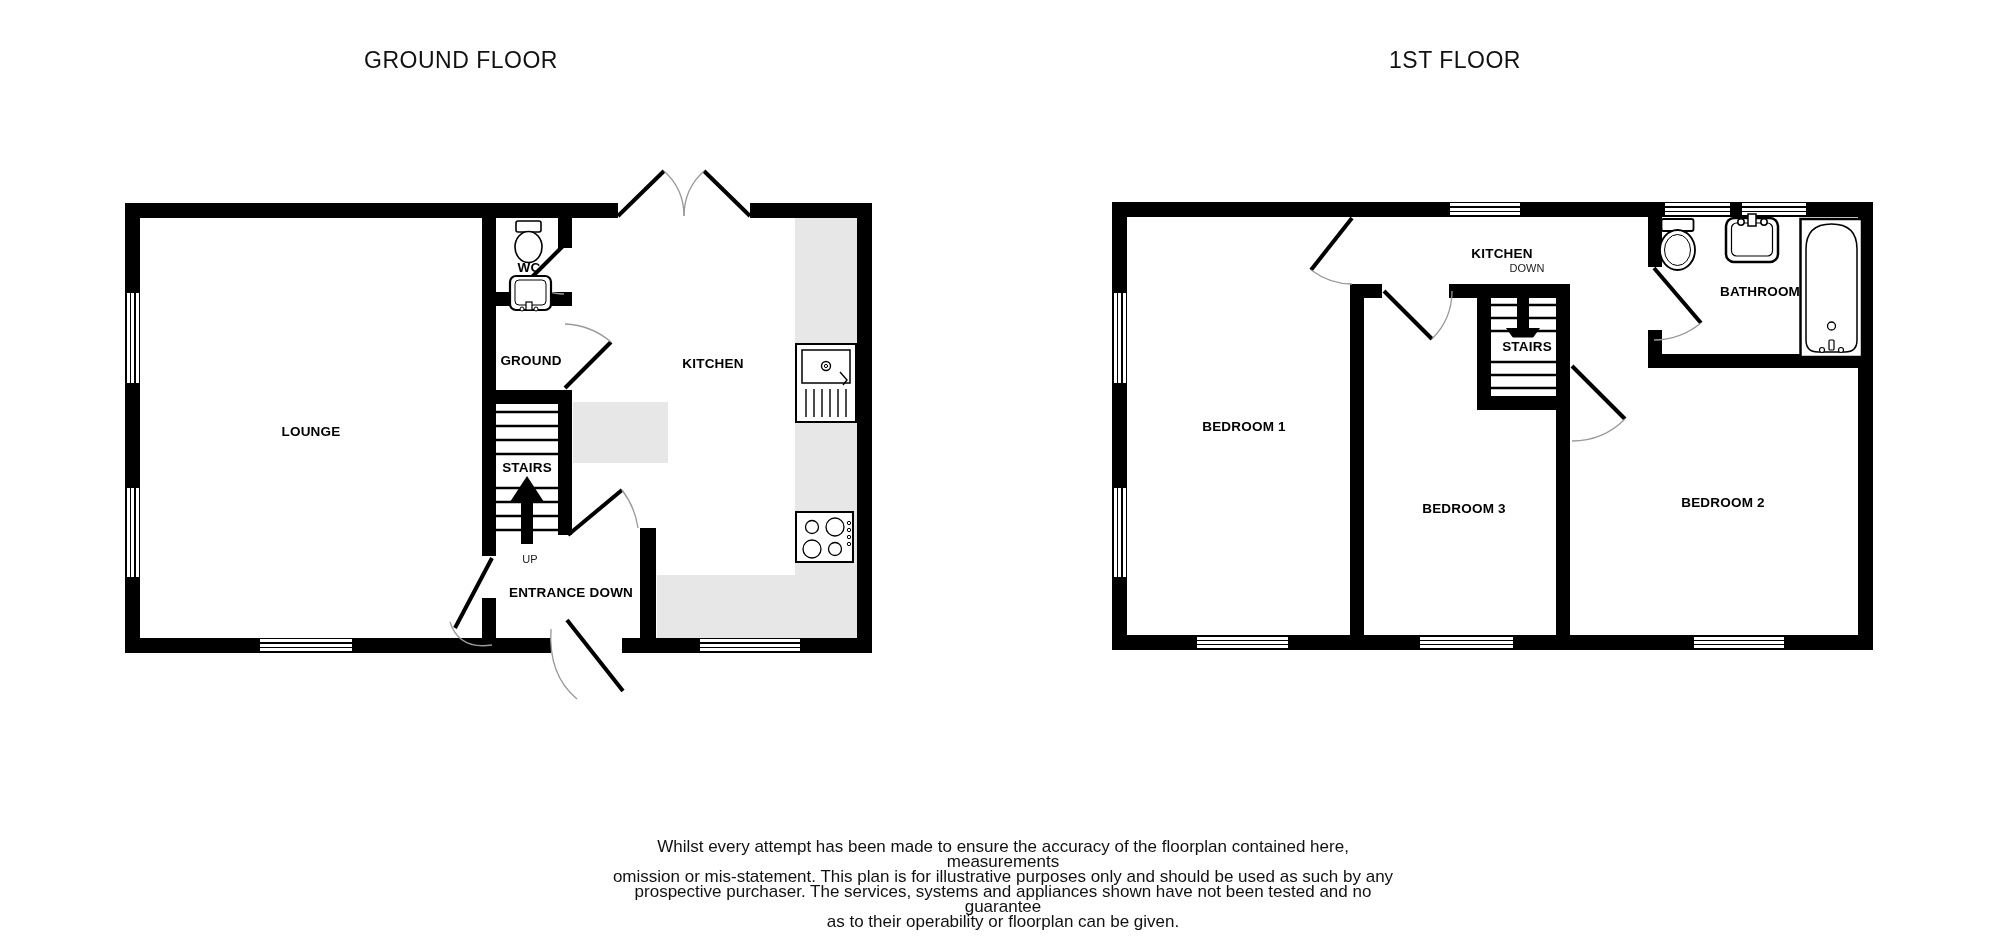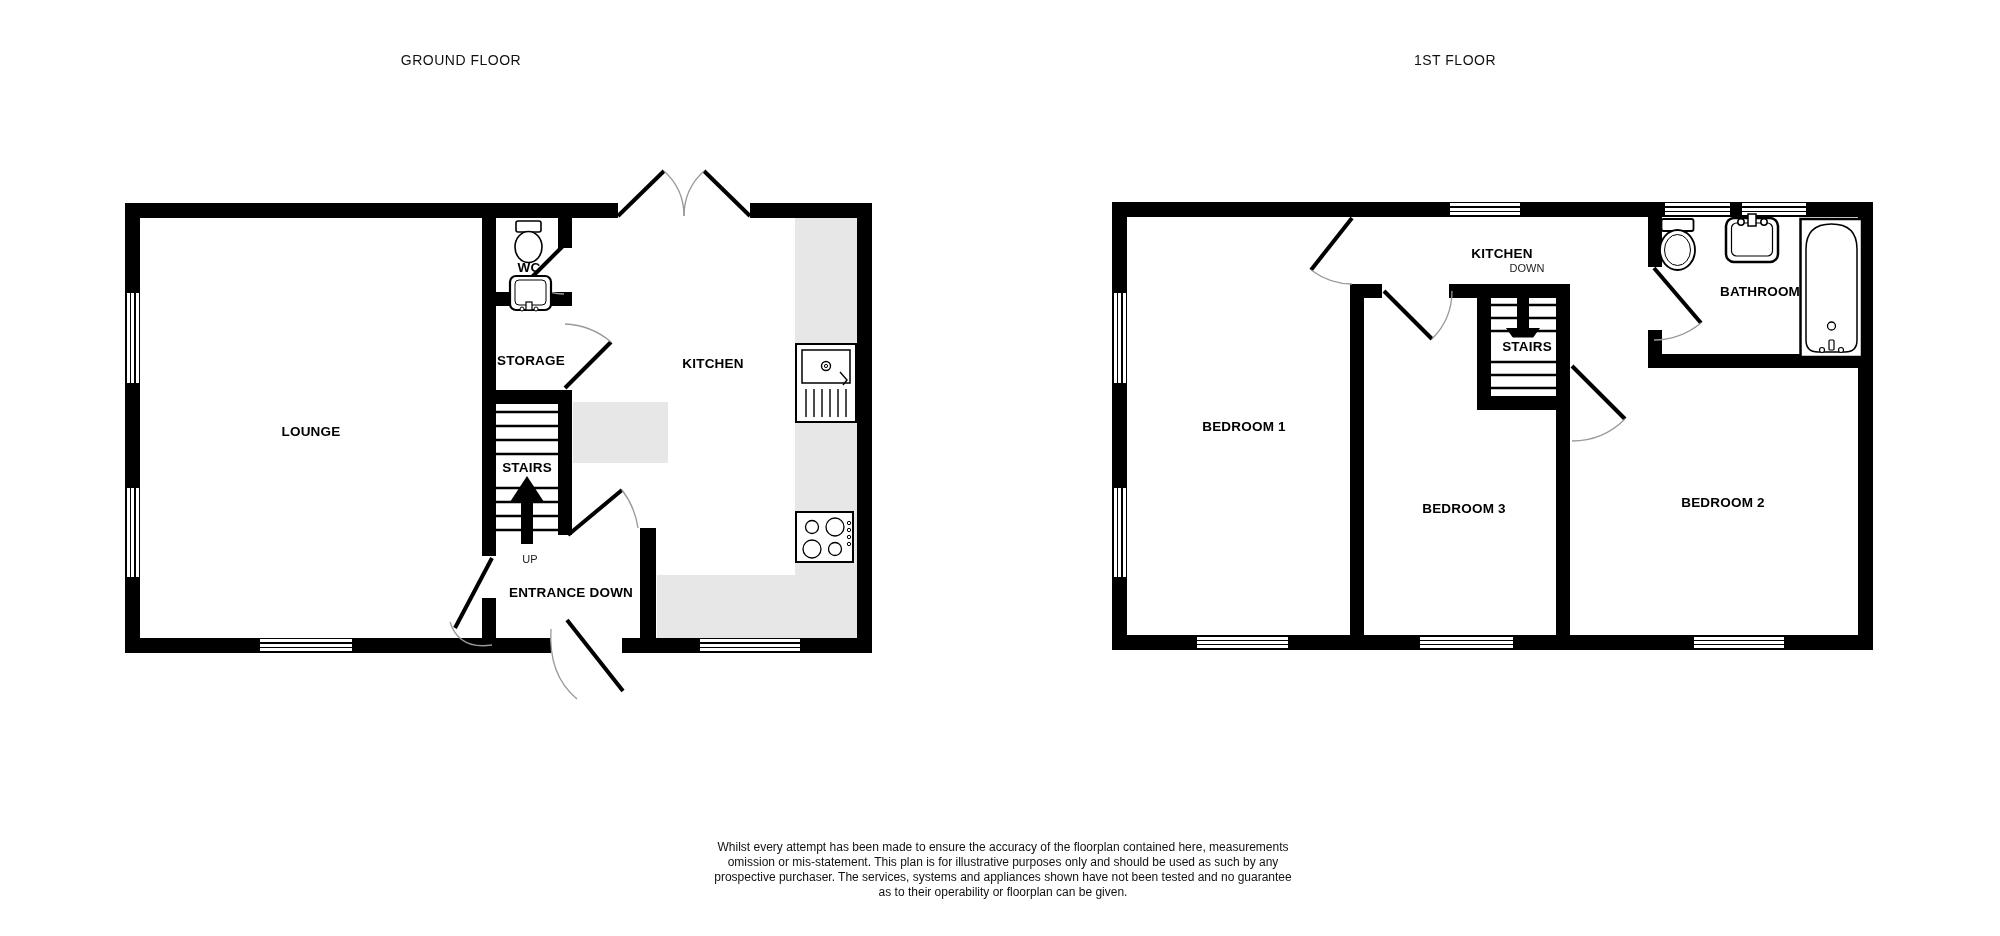--- a/index.html
+++ b/index.html
@@ -10,24 +10,24 @@
   .win-h{position:absolute;display:block;background:
      linear-gradient(to bottom,#000 0 1.5px,#fff 1.5px 4.5px,#000 4.5px 6px,#fff 6px 9px,#000 9px 10.5px,#fff 10.5px 13.5px,#000 13.5px 15px);}
   .win-v{position:absolute;display:block;background:
      linear-gradient(to right,#000 0 1.5px,#fff 1.5px 4.5px,#000 4.5px 6px,#fff 6px 9px,#000 9px 10.5px,#fff 10.5px 13.5px,#000 13.5px 15px);}
   svg{position:absolute;left:0;top:0;}
   .lbl{position:absolute;transform:translate(-50%,-50%);font-size:13.5px;font-weight:bold;
        color:#000;white-space:nowrap;letter-spacing:.2px;}
   .lbl-sm{position:absolute;transform:translate(-50%,-50%);font-size:11px;font-weight:400;
        color:#1a1a1a;white-space:nowrap;}
   .stairs-lbl{background:#fff;padding:1px 3px;}
-  .ttl{position:absolute;transform:translate(-50%,-50%);font-size:14px;font-weight:400;
+  .ttl{position:absolute;transform:translate(-50%,-50%);font-size:23px;font-weight:400;
        color:#111;white-space:nowrap;letter-spacing:.5px;}
   .disc{position:absolute;left:600px;top:840px;width:806px;text-align:center;
-        font-size:12px;line-height:14.9px;color:#111;}
+        font-size:17px;line-height:14.9px;color:#111;}
 </style>
 </head>
 <body>
 
 <div id="canvas">
 
   <i class="cnt" style="left:795px;top:218px;width:62px;height:360px"></i>
   <i class="cnt" style="left:657px;top:575px;width:200px;height:63px"></i>
   <i class="cnt" style="left:573px;top:402px;width:95px;height:61px"></i>
 
@@ -177,21 +177,21 @@
       <circle cx="1822" cy="350" r="2.5" stroke-width="1.1"></circle>
       <circle cx="1841" cy="350" r="2.5" stroke-width="1.1"></circle>
     </g>
   </svg>
 
   <div class="ttl" style="left:461px;top:60px">GROUND FLOOR</div>
   <div class="ttl" style="left:1455px;top:60px">1ST FLOOR</div>
 
   <div class="lbl" style="left:311px;top:431px">LOUNGE</div>
   <div class="lbl" style="left:529px;top:267px">WC</div>
-  <div class="lbl" style="left:531px;top:360px">STORAGE</div>
+  <div class="lbl" style="left:531px;top:360px">GROUND</div>
   <div class="lbl" style="left:713px;top:363px">KITCHEN</div>
   <div class="lbl stairs-lbl" style="left:527px;top:467px">STAIRS</div>
   <div class="lbl-sm" style="left:530px;top:559px">UP</div>
   <div class="lbl" style="left:571px;top:592px">ENTRANCE DOWN</div>
 
   <div class="lbl" style="left:1244px;top:426px">BEDROOM 1</div>
   <div class="lbl" style="left:1502px;top:253px">KITCHEN</div>
   <div class="lbl-sm" style="left:1527px;top:268px">DOWN</div>
   <div class="lbl stairs-lbl" style="left:1527px;top:346px">STAIRS</div>
   <div class="lbl" style="left:1760px;top:291px">BATHROOM</div>

